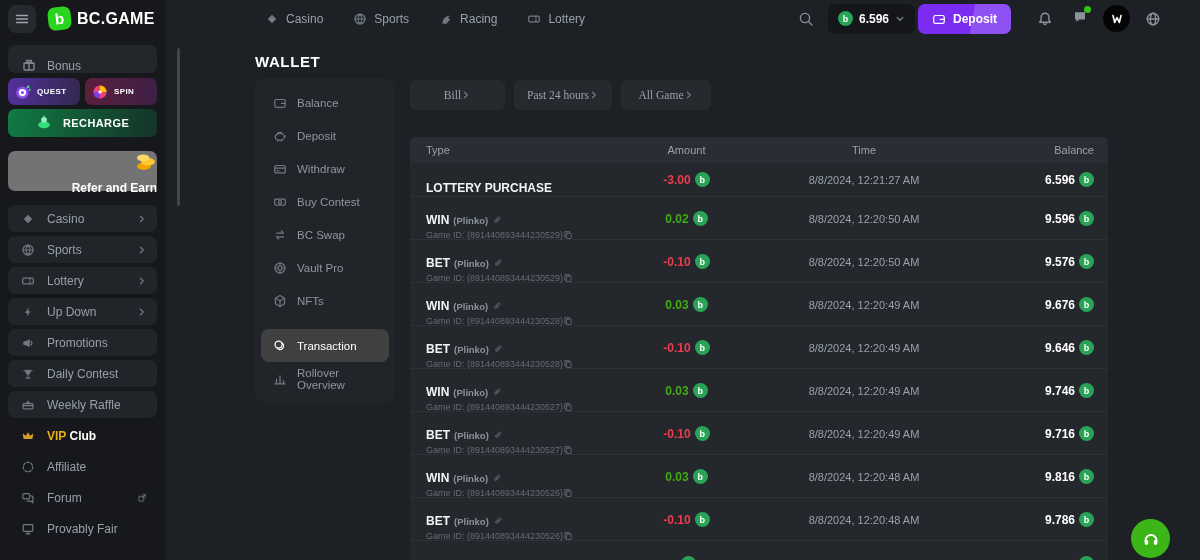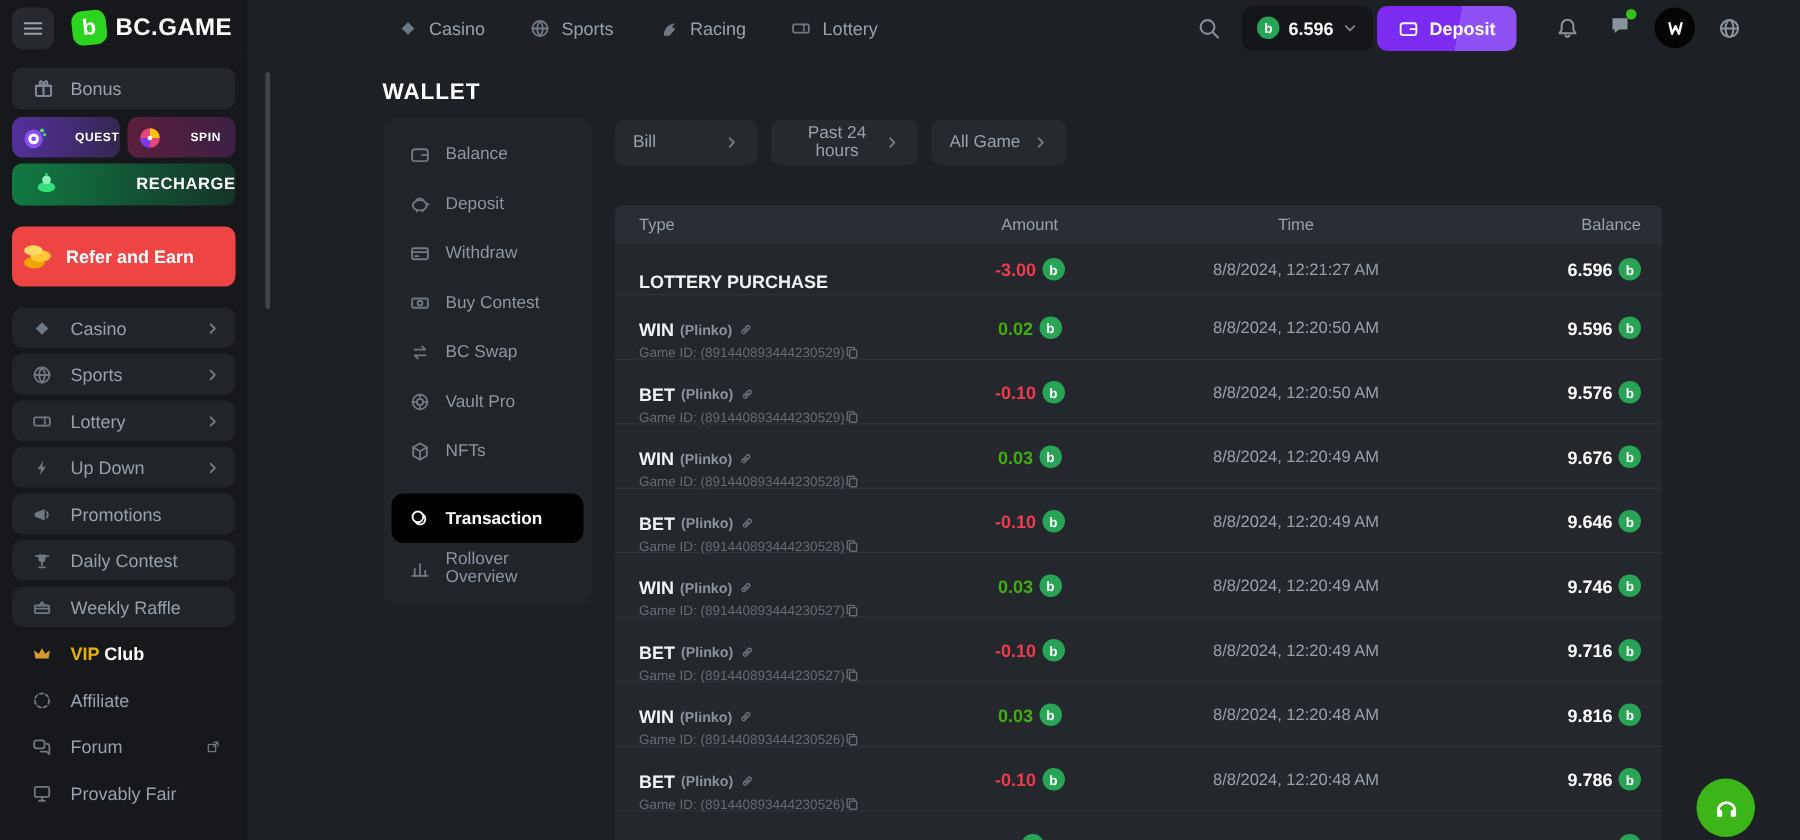--- a/index.html
+++ b/index.html
@@ -44,33 +44,33 @@
   .avatar { width:27px; height:27px; border-radius:50%; background:#050506; margin-left:15px;
     display:flex; align-items:center; justify-content:center; cursor:pointer; }
 
   
   .coin { width:15px; height:15px; border-radius:50%; background:#29a457; color:#fff;
     font-size:9px; font-weight:bold; display:inline-flex; align-items:center; justify-content:center; }
 
   
   aside { position:absolute; top:37px; left:0; width:165px; height:523px; background:#17181b;
     padding:8px; display:flex; flex-direction:column; }
-  .side-card { background:#23262b; border-radius:7px; display:flex; align-items:center; cursor:pointer; }
+  .side-card { background:#23262b; border-radius:7px; display:flex; align-items:flex-end; cursor:pointer; }
   .bonus-card { height:28px; gap:10px; padding-left:13px; color:#9aa3ad; }
   .bonus-card .ico { color:#7d8894; }
   .qs-row { display:flex; gap:5px; margin-top:5px; }
   .quest-btn,.spin-btn { flex:1; height:27px; border-radius:7px; display:flex; align-items:center;
-    gap:18px; padding-left:6px; cursor:pointer; color:#fff; font-size:8px; font-weight:bold; letter-spacing:.4px; }
+    gap:5px; padding-left:6px; cursor:pointer; color:#fff; font-size:8px; font-weight:bold; letter-spacing:.4px; }
   .quest-btn { background:linear-gradient(95deg,#53309c 0%,#33284f 100%); }
   .spin-btn { background:linear-gradient(95deg,#5c1f3b 0%,#3c2046 100%); }
   .recharge-btn { height:28px; margin-top:4px; border-radius:7px; cursor:pointer;
     background:linear-gradient(95deg,#117a43 0%,#153428 100%);
-    display:flex; align-items:center; gap:10px; padding-left:14px;
-    color:#fff; font-weight:bold; font-size:11px; letter-spacing:.4px;justify-content:space-between; }
-  .refer-card { height:40px; margin-top:14px; background:#ef4444; border-radius:7px; gap:8px; padding-left:6px; }
+    display:flex; align-items:center; gap:10px; padding-left:27px;
+    color:#fff; font-weight:bold; font-size:11px; letter-spacing:.4px; }
+  .refer-card { height:40px; margin-top:14px; background:#737373; border-radius:7px; gap:8px; padding-left:6px;flex-direction:column; }
   .refer-card .lbl { font-weight:bold; font-size:12px; color:#fff; }
   .side-menu { margin-top:14px; display:flex; flex-direction:column; gap:4px; }
   .side-item { height:27px; border-radius:7px; display:flex; align-items:center; gap:12px;
     padding:0 10px 0 13px; color:#97a1ac; cursor:pointer; }
   .side-item.card { background:#212428; }
   .side-item .ico { color:#6f7883; }
   .side-item .grow { flex:1; }
   .side-item .chev { color:#6f7883; }
   .vip-gold { color:#e9b10e; font-weight:bold; }
   .vip-club { color:#fff; font-weight:bold; }
@@ -81,29 +81,29 @@
 
   
   main { position:absolute; left:165px; top:37px; width:1035px; height:523px; }
   .page-title { position:absolute; left:90px; top:16px; font-size:15px; font-weight:bold;
     letter-spacing:.6px; color:#fff; }
   .wallet-panel { position:absolute; left:90px; top:41px; width:140px; background:#212429;
     border-radius:10px; padding:8px 6px; display:flex; flex-direction:column; }
   .w-item { height:33px; border-radius:8px; display:flex; align-items:center; gap:10px;
     padding-left:12px; color:#8d96a1; font-size:11.5px; cursor:pointer; }
   .w-item .ico { color:#6f7883; }
-  .w-item.active { background:#000000; color:#fff; font-weight:bold; }
+  .w-item.active { background:#404040; color:#fff; font-weight:normal; }
   .w-item.active .ico { color:#fff; }
   .w-divider { height:12px; }
 
   .content { position:absolute; left:245px; top:43px; width:698px; }
   .filters { display:flex; gap:9px; }
   .filter-btn { height:30px; background:#26292e; border:none; border-radius:6px; color:#98a2ad;
-    font-size:11.5px; display:flex; align-items:center; justify-content:space-between;
-    padding:0 12px; cursor:pointer; font-family:Liberation Sans, sans-serif; }
+    font-size:11.5px; display:flex; align-items:center; justify-content:center;
+    padding:0 12px; cursor:pointer; font-family:Liberation Serif, serif; }
   .filter-btn .chev { color:#707a85; }
   .f0{width:95px}.f1{width:90px}.f2{width:98px}.f3{width:90px}
 
   .table { margin-top:27px; background:#24272c; border-radius:5px 5px 0 0; overflow:hidden; }
   .trow { display:grid; grid-template-columns:200px 125px 230px 1fr; align-items:center; }
   .thead { height:26px; background:#2a2d33; color:#98a1ac; font-size:11px; }
   .thead .c-type { padding-left:16px; }
   .c-amount,.c-time { text-align:center; justify-self:center;margin-left:28px; }
   .c-balance { text-align:right; justify-self:end; padding-right:14px; }
   .drow { height:43px; border-bottom:1px solid rgba(255,255,255,.045); }

